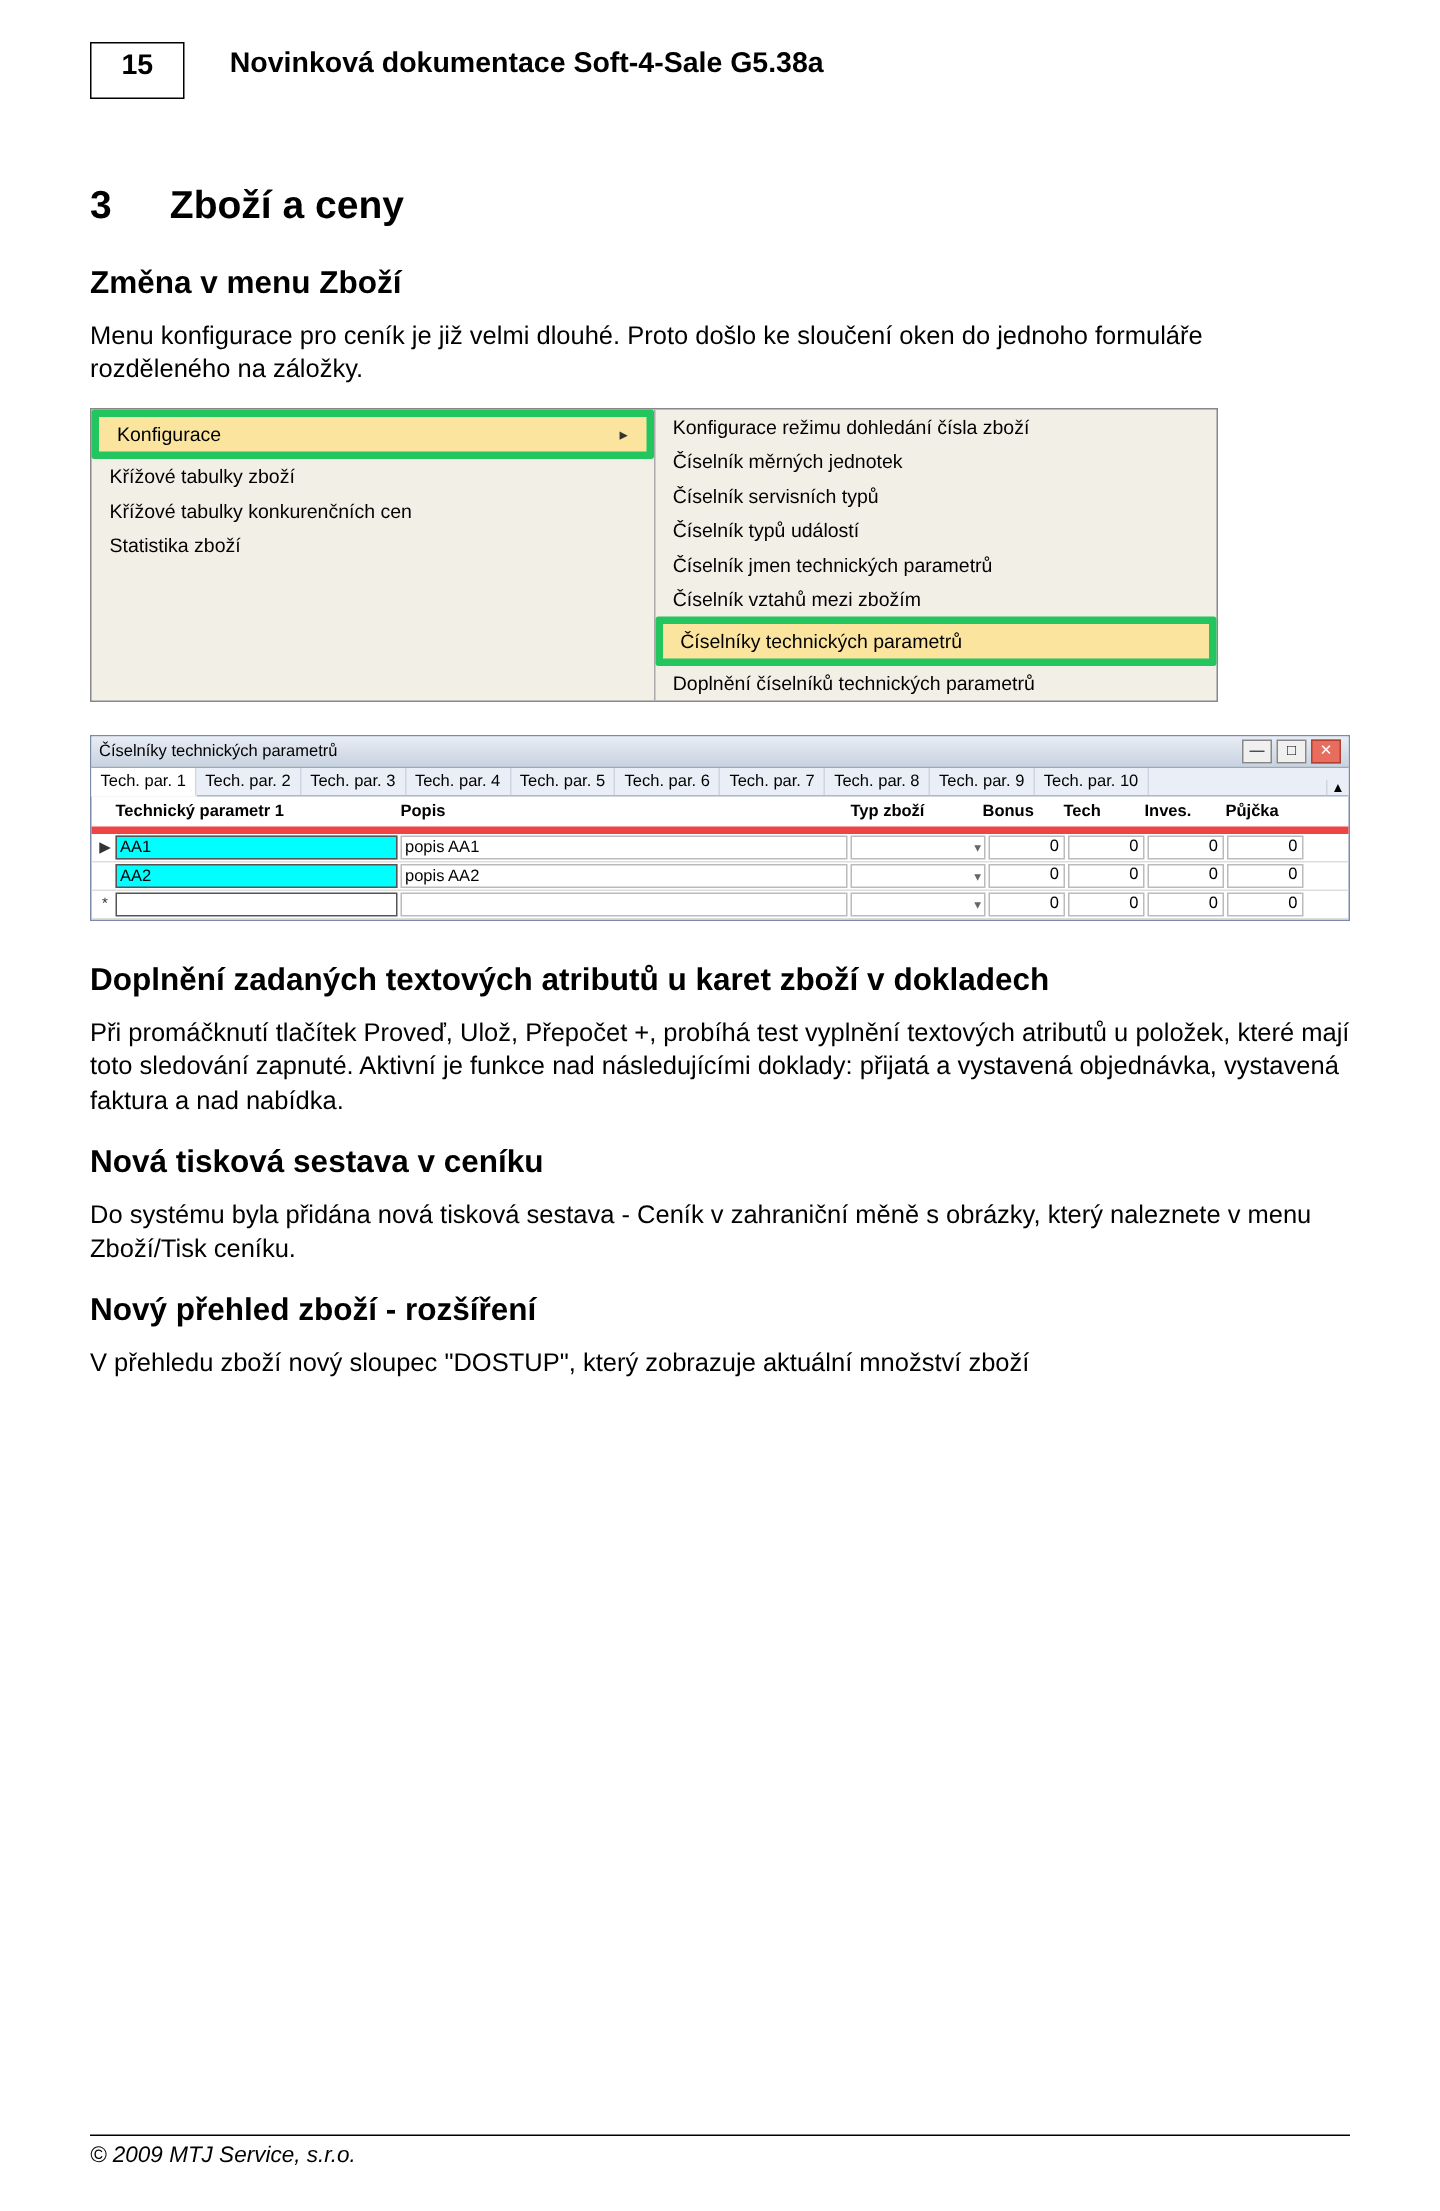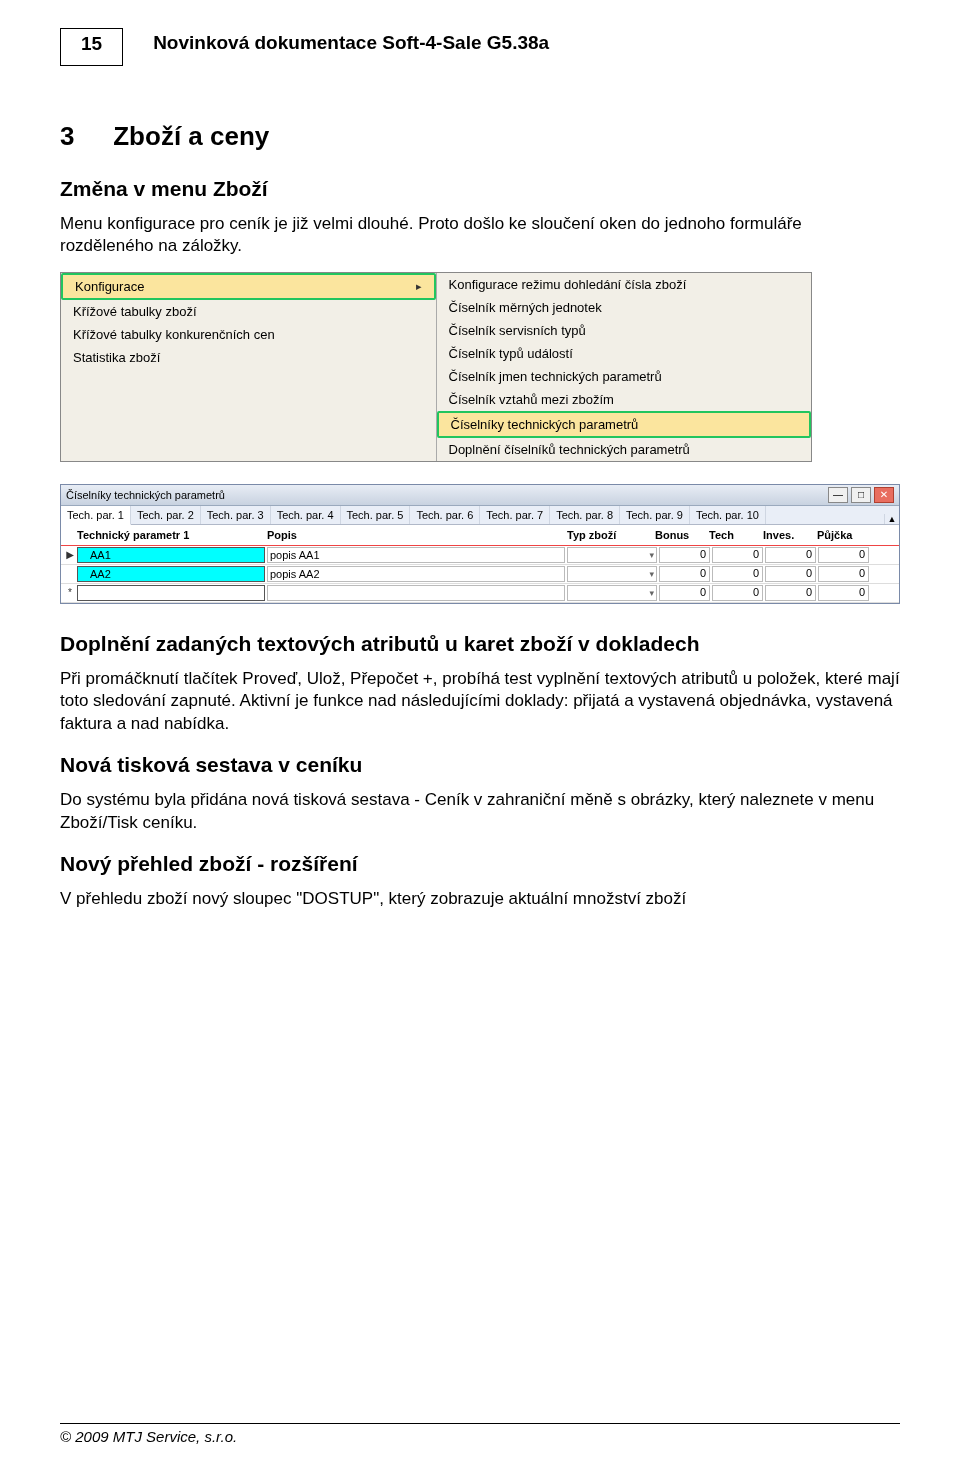--- a/index.html
+++ b/index.html
@@ -63,21 +63,21 @@
   }
   .menu-col:last-child { border-right: none; }
   .menu-item {
     padding: 4px 12px;
     display: flex;
     align-items: center;
     justify-content: space-between;
   }
   .menu-item.hl {
     background: #fbe59e;
-    border: 2px solid #22c55e;
+    border: 5px solid #22c55e;
     border-radius: 2px;
   }
   .arrow-r::after { content: "▸"; font-size: 11px; color: #333; }
 
   
   .params-win {
     border: 1px solid #7a8aa8;
     font-family: "Segoe UI", Tahoma, sans-serif;
     font-size: 11px;
     background: #fff;
@@ -117,21 +117,21 @@
   .tabs-scroll {
     margin-left: auto; width: 14px;
     display: flex; align-items: center; justify-content: center;
     border-left: 1px solid #cfd6e2;
     font-size: 9px;
   }
   .col-headers {
     display: flex;
     font-weight: bold;
     padding: 4px 2px;
-    border-bottom: 1px solid #ef4444;
+    border-bottom: 5px solid #ef4444;
   }
   .ch.sel { width: 14px; }
   .ch.name { width: 190px; }
   .ch.popis { width: 300px; }
   .ch.typ  { width: 88px; }
   .ch.small { width: 48px; text-align: left; padding-right: 6px; }
   .data-row {
     display: flex;
     align-items: center;
     padding: 1px 2px;
@@ -146,21 +146,21 @@
   .data-row .cell-name {
     width: 188px;
     margin-right: 2px;
   }
   .data-row .cell-name input {
     width: 100%;
     box-sizing: border-box;
     background: #00ffff;
     border: 1px solid #555;
     font-size: 11px;
-    padding: 1px 12px;
+    padding: 1px 2px;
   }
   .data-row.newrow .cell-name input { background: #fff; }
   .data-row .cell-popis {
     width: 298px;
     margin-right: 2px;
   }
   .data-row .cell-popis input {
     width: 100%;
     box-sizing: border-box;
     border: 1px solid #bbb;

